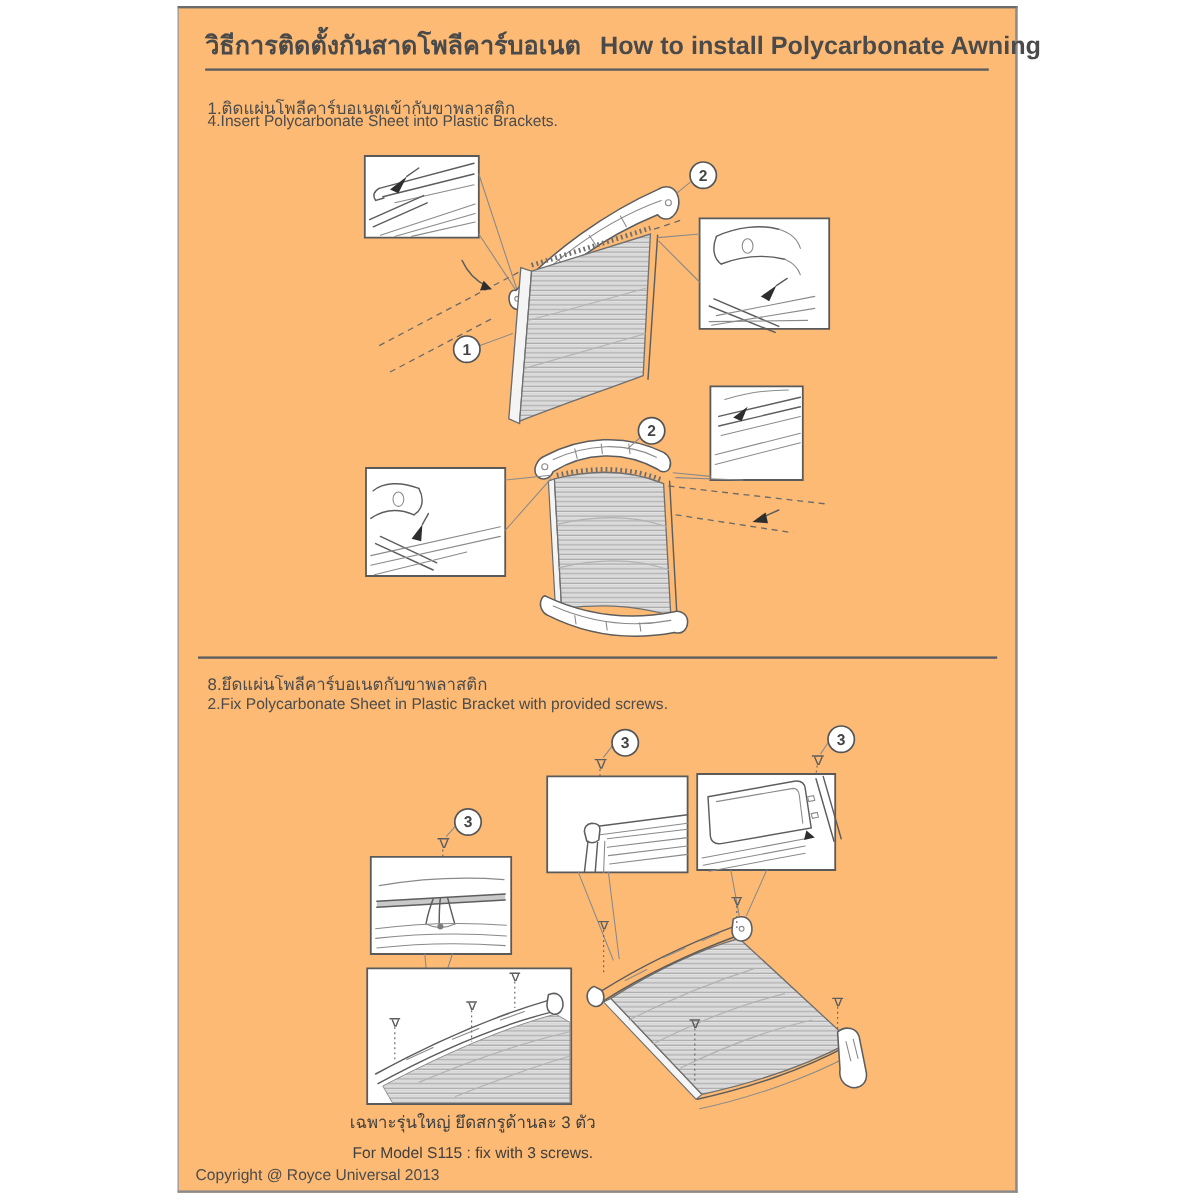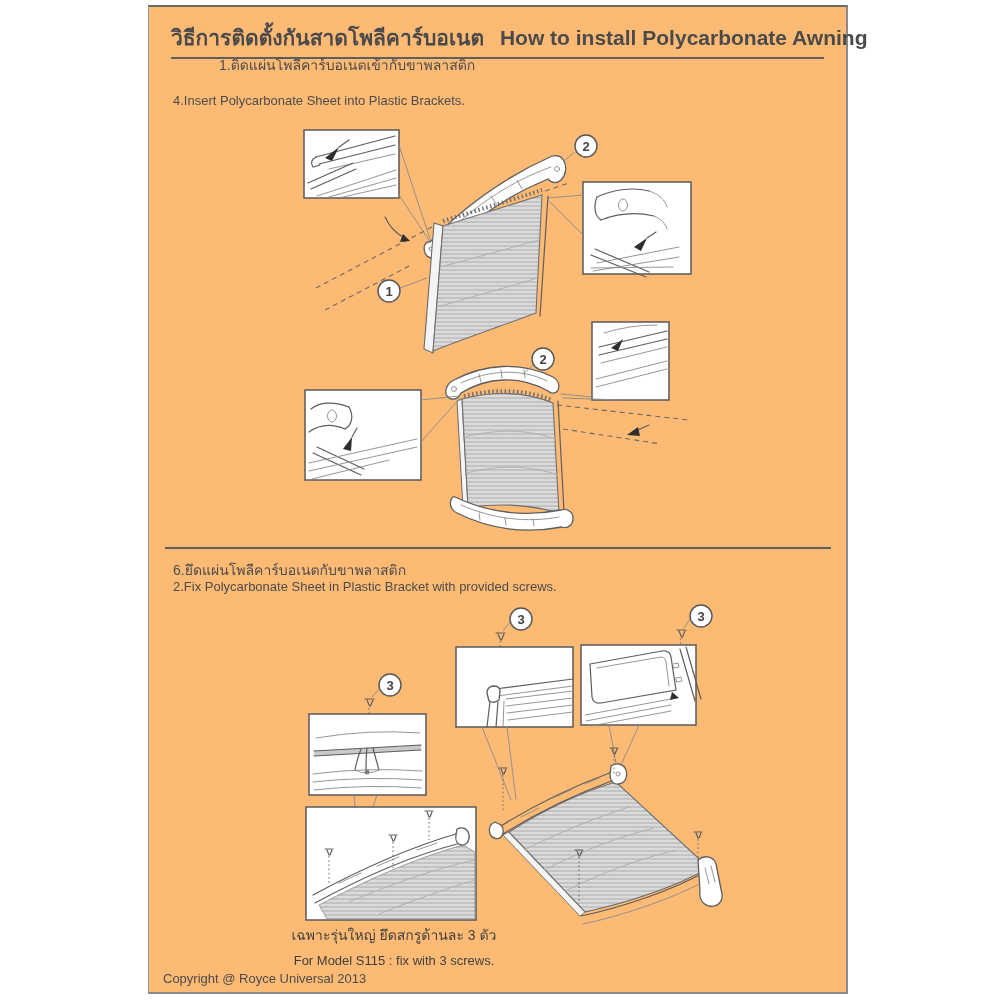--- a/index.html
+++ b/index.html
@@ -37,21 +37,21 @@
 
 <div class="stage">
   <div class="sheet-page">
 
     <div class="title-row">
       <span>วิธีการติดตั้งกันสาดโพลีคาร์บอเนต</span>
       <span class="en">How to install Polycarbonate Awning</span>
     </div>
     <div class="title-rule"></div>
 
-    <div class="step-thai" style="left:24px;top:47px;margin-left:46px;">1.ติดแผ่นโพลีคาร์บอเนตเข้ากับขาพลาสติก</div>
+    <div class="step-thai" style="left:24px;top:72px;">1.ติดแผ่นโพลีคาร์บอเนตเข้ากับขาพลาสติก</div>
     <div class="step-eng" style="left:24px;top:86px;">4.Insert Polycarbonate Sheet into Plastic Brackets.</div>
 
     <svg style="left:0;top:110px;" width="697" height="430" viewBox="0 0 697 430">
       <defs>
         <pattern id="h1" width="5" height="4" patternUnits="userSpaceOnUse">
           <rect width="5" height="4" fill="#e4e4e4"></rect>
           <line x1="0" y1="1" x2="5" y2="1" stroke="#a2a2a2" stroke-width="1"></line>
           <line x1="0" y1="3" x2="5" y2="3" stroke="#c6c6c6" stroke-width="0.6"></line>
         </pattern>
       </defs>
@@ -190,21 +190,21 @@
       <path class="dash" d="M408,288 L540,303"></path>
       <path class="dash" d="M414,312 L512,327"></path>
       <g>
         <path class="ln" d="M500,308 L482,316"></path>
         <path class="blk" d="M478,318 l11,-8 l2,9 z"></path>
       </g>
     </svg>
 
     <div class="divider"></div>
 
-    <div class="step-thai" style="left:24px;top:552px;">6.ยึดแผ่นโพลีคาร์บอเนตกับขาพลาสติก</div>
+    <div class="step-thai" style="left:24px;top:552px;">8.ยึดแผ่นโพลีคาร์บอเนตกับขาพลาสติก</div>
     <div class="step-eng" style="left:24px;top:572px;">2.Fix Polycarbonate Sheet in Plastic Bracket with provided screws.</div>
 
     <svg style="left:0;top:595px;" width="697" height="330" viewBox="0 0 697 330">
       <defs>
         <pattern id="h2" width="5" height="4" patternUnits="userSpaceOnUse">
           <rect width="5" height="4" fill="#e4e4e4"></rect>
           <line x1="0" y1="1" x2="5" y2="1" stroke="#a2a2a2" stroke-width="1"></line>
           <line x1="0" y1="3" x2="5" y2="3" stroke="#c6c6c6" stroke-width="0.6"></line>
         </pattern>
       </defs>

